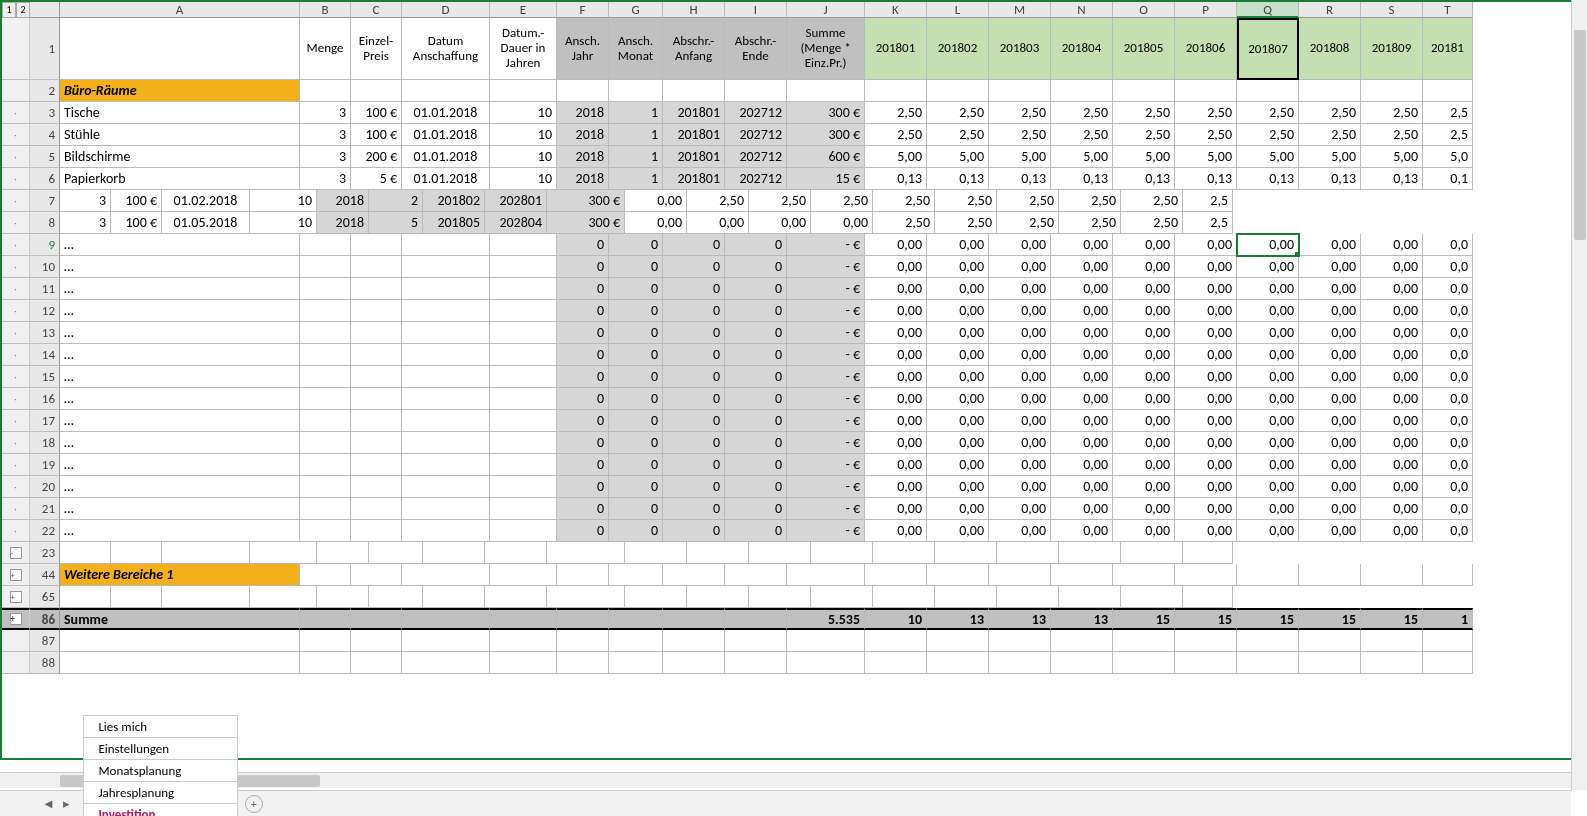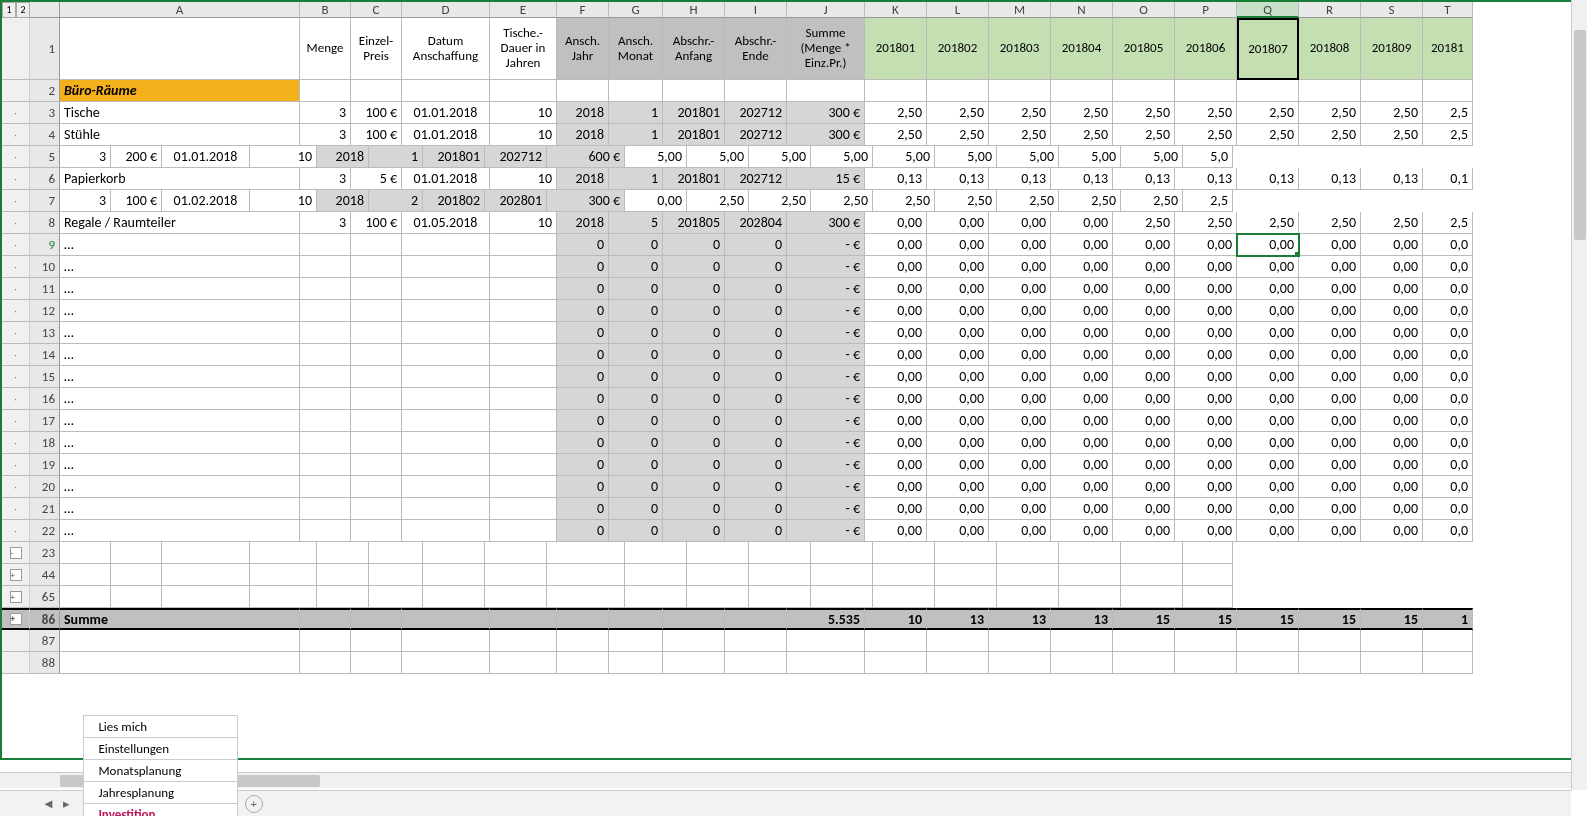--- a/index.html
+++ b/index.html
@@ -76,21 +76,21 @@
       </div>
   </div>
   <div id="body" style="display:flex;flex-direction:column;">
       <div class="row header">
         <div class="cell outline-cell"></div>
         <div class="cell rownum" style="height:62px">1</div>
         <div class="cell h1 cA"></div>
         <div class="cell h1 cB">Menge</div>
         <div class="cell h1 cC">Einzel-Preis</div>
         <div class="cell h1 cD">Datum Anschaffung</div>
-        <div class="cell h1 cE">Tische.-Dauer in Jahren</div>
+        <div class="cell h1 cE">Datum.-Dauer in Jahren</div>
         <div class="cell h1 cF gray">Ansch. Jahr</div>
         <div class="cell h1 cG gray">Ansch. Monat</div>
         <div class="cell h1 cH gray">Abschr.-Anfang</div>
         <div class="cell h1 cI gray">Abschr.-Ende</div>
         <div class="cell h1 cJ gray">Summe (Menge * Einz.Pr.)</div>
         <div class="cell h1 cK green">201801</div>
         <div class="cell h1 cL green">201802</div>
         <div class="cell h1 cM green">201803</div>
         <div class="cell h1 cN green">201804</div>
         <div class="cell h1 cO green">201805</div>
@@ -174,20 +174,21 @@
         <div class="cell cQ">2,50</div>
         <div class="cell cR">2,50</div>
         <div class="cell cS">2,50</div>
         <div class="cell cT">2,5</div>
       </div>
       <div class="row">
         <div class="cell outline-cell">
           <span style="color:#888;font-size:10px">·</span>
         </div>
         <div class="cell rownum">5</div>
+        <div class="cell cA left">Bildschirme</div>
         <div class="cell cB">3</div>
         <div class="cell cC">200 €</div>
         <div class="cell cD center">01.01.2018</div>
         <div class="cell cE">10</div>
         <div class="cell cF gray-cell">2018</div>
         <div class="cell cG gray-cell">1</div>
         <div class="cell cH gray-cell">201801</div>
         <div class="cell cI gray-cell">202712</div>
         <div class="cell cJ gray-cell">600 €</div>
         <div class="cell cK">5,00</div>
@@ -250,21 +251,20 @@
         <div class="cell cQ">2,50</div>
         <div class="cell cR">2,50</div>
         <div class="cell cS">2,50</div>
         <div class="cell cT">2,5</div>
       </div>
       <div class="row">
         <div class="cell outline-cell">
           <span style="color:#888;font-size:10px">·</span>
         </div>
         <div class="cell rownum">8</div>
-        <div class="cell cA left">Regale / Raumteiler</div>
         <div class="cell cB">3</div>
         <div class="cell cC">100 €</div>
         <div class="cell cD center">01.05.2018</div>
         <div class="cell cE">10</div>
         <div class="cell cF gray-cell">2018</div>
         <div class="cell cG gray-cell">5</div>
         <div class="cell cH gray-cell">201805</div>
         <div class="cell cI gray-cell">202804</div>
         <div class="cell cJ gray-cell">300 €</div>
         <div class="cell cK">0,00</div>
@@ -665,20 +665,21 @@
         <div class="cell cQ"></div>
         <div class="cell cR"></div>
         <div class="cell cS"></div>
         <div class="cell cT"></div>
       </div>
       <div class="row">
         <div class="cell outline-cell">
           <div class="outline-btn">+</div>
         </div>
         <div class="cell rownum">44</div>
+        <div class="cell cA section">Weitere Bereiche 1</div>
         <div class="cell cB"></div>
         <div class="cell cC"></div>
         <div class="cell cD"></div>
         <div class="cell cE"></div>
         <div class="cell cF"></div>
         <div class="cell cG"></div>
         <div class="cell cH"></div>
         <div class="cell cI"></div>
         <div class="cell cJ"></div>
         <div class="cell cK"></div>

